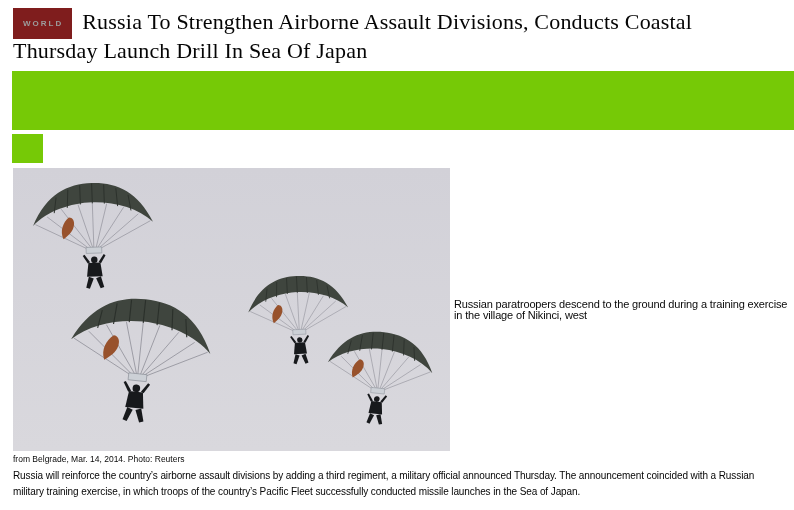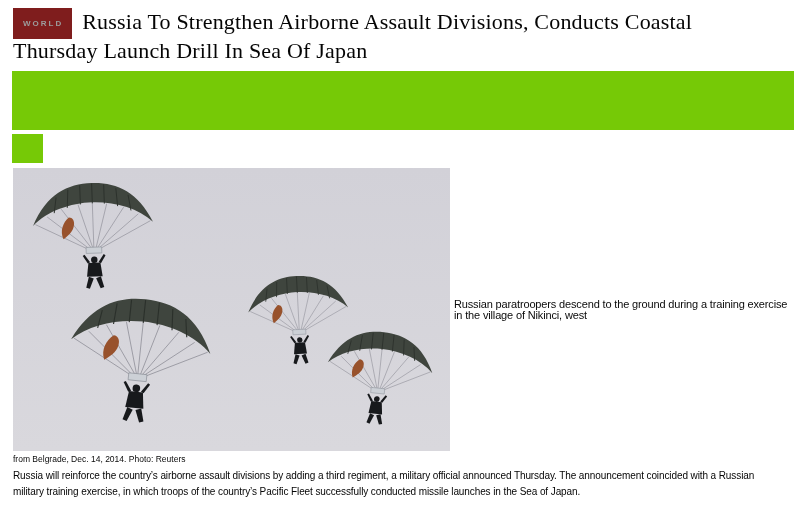--- a/index.html
+++ b/index.html
@@ -88,15 +88,15 @@
       </g>
     </defs>
     <rect width="437" height="283" fill="url(#sky)"></rect>
     <use href="#chute" transform="translate(20,15) rotate(-2 60 40) scale(1.2)"></use>
     <use href="#chute" transform="translate(58,131) rotate(6 70 45) scale(1.4)"></use>
     <use href="#chute" transform="translate(235,108) rotate(-3 50 30)"></use>
     <use href="#chute" transform="translate(315,164) rotate(6 52 32) scale(1.05)"></use>
   </svg>
   <div class="caption-side">Russian paratroopers descend to the ground during a training exercise in the village of Nikinci, west</div>
 </div>
-<div class="caption-bottom">from Belgrade, Dec. 14, 2014. Photo: Reuters</div>
+<div class="caption-bottom">from Belgrade, Mar. 14, 2014. Photo: Reuters</div>
 
 <p class="article-body">Russia will reinforce the country’s airborne assault divisions by adding a third regiment, a military official announced Thursday. The announcement coincided with a Russian military training exercise, in which troops of the country’s Pacific Fleet successfully conducted missile launches in the Sea of Japan.</p>
 
 </body></html>

